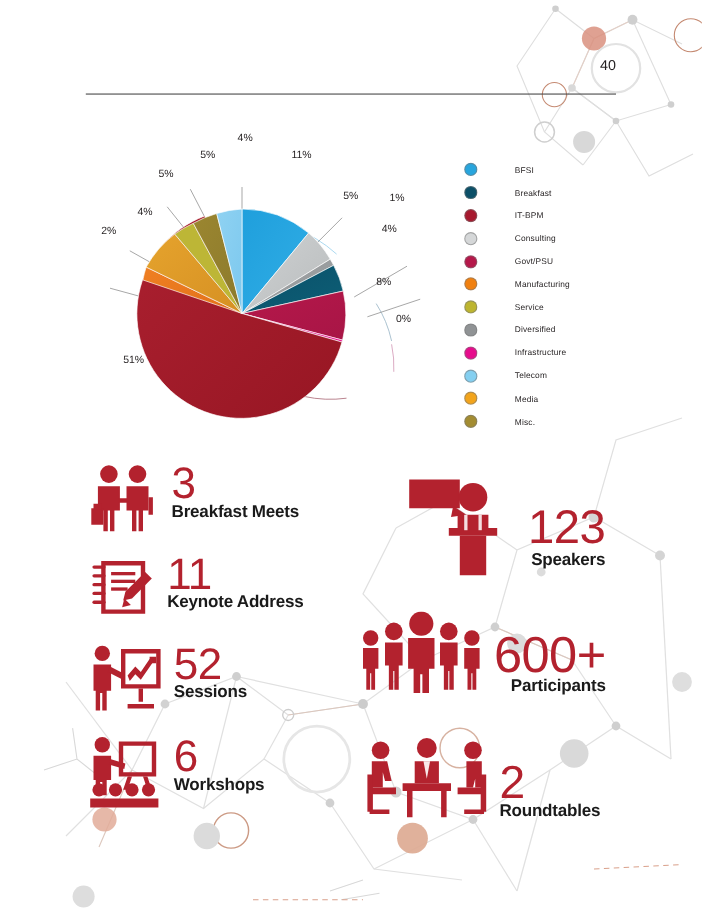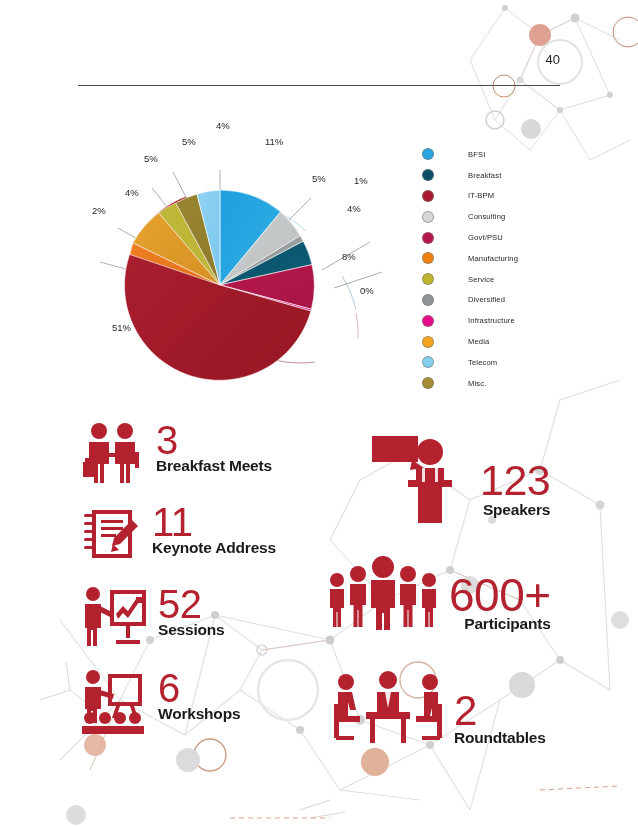--- a/index.html
+++ b/index.html
@@ -314,26 +314,26 @@
         </div>
       <div class="legend-row">
         <span class="legend-swatch" style="background:#909395"></span>
         <span class="legend-label">Diversified</span>
         </div>
       <div class="legend-row">
         <span class="legend-swatch" style="background:#e60c8c"></span>
         <span class="legend-label">Infrastructure</span>
         </div>
       <div class="legend-row">
+        <span class="legend-swatch" style="background:#84cff0"></span>
+        <span class="legend-label">Telecom</span>
+        </div>
+      <div class="legend-row">
         <span class="legend-swatch" style="background:#f2a41c"></span>
         <span class="legend-label">Media</span>
-        </div>
-      <div class="legend-row">
-        <span class="legend-swatch" style="background:#84cff0"></span>
-        <span class="legend-label">Telecom</span>
         </div>
       <div class="legend-row">
         <span class="legend-swatch" style="background:#a38c32"></span>
         <span class="legend-label">Misc.</span>
         </div>
     </div>
   </div>
 
   <div id="stats">
 

